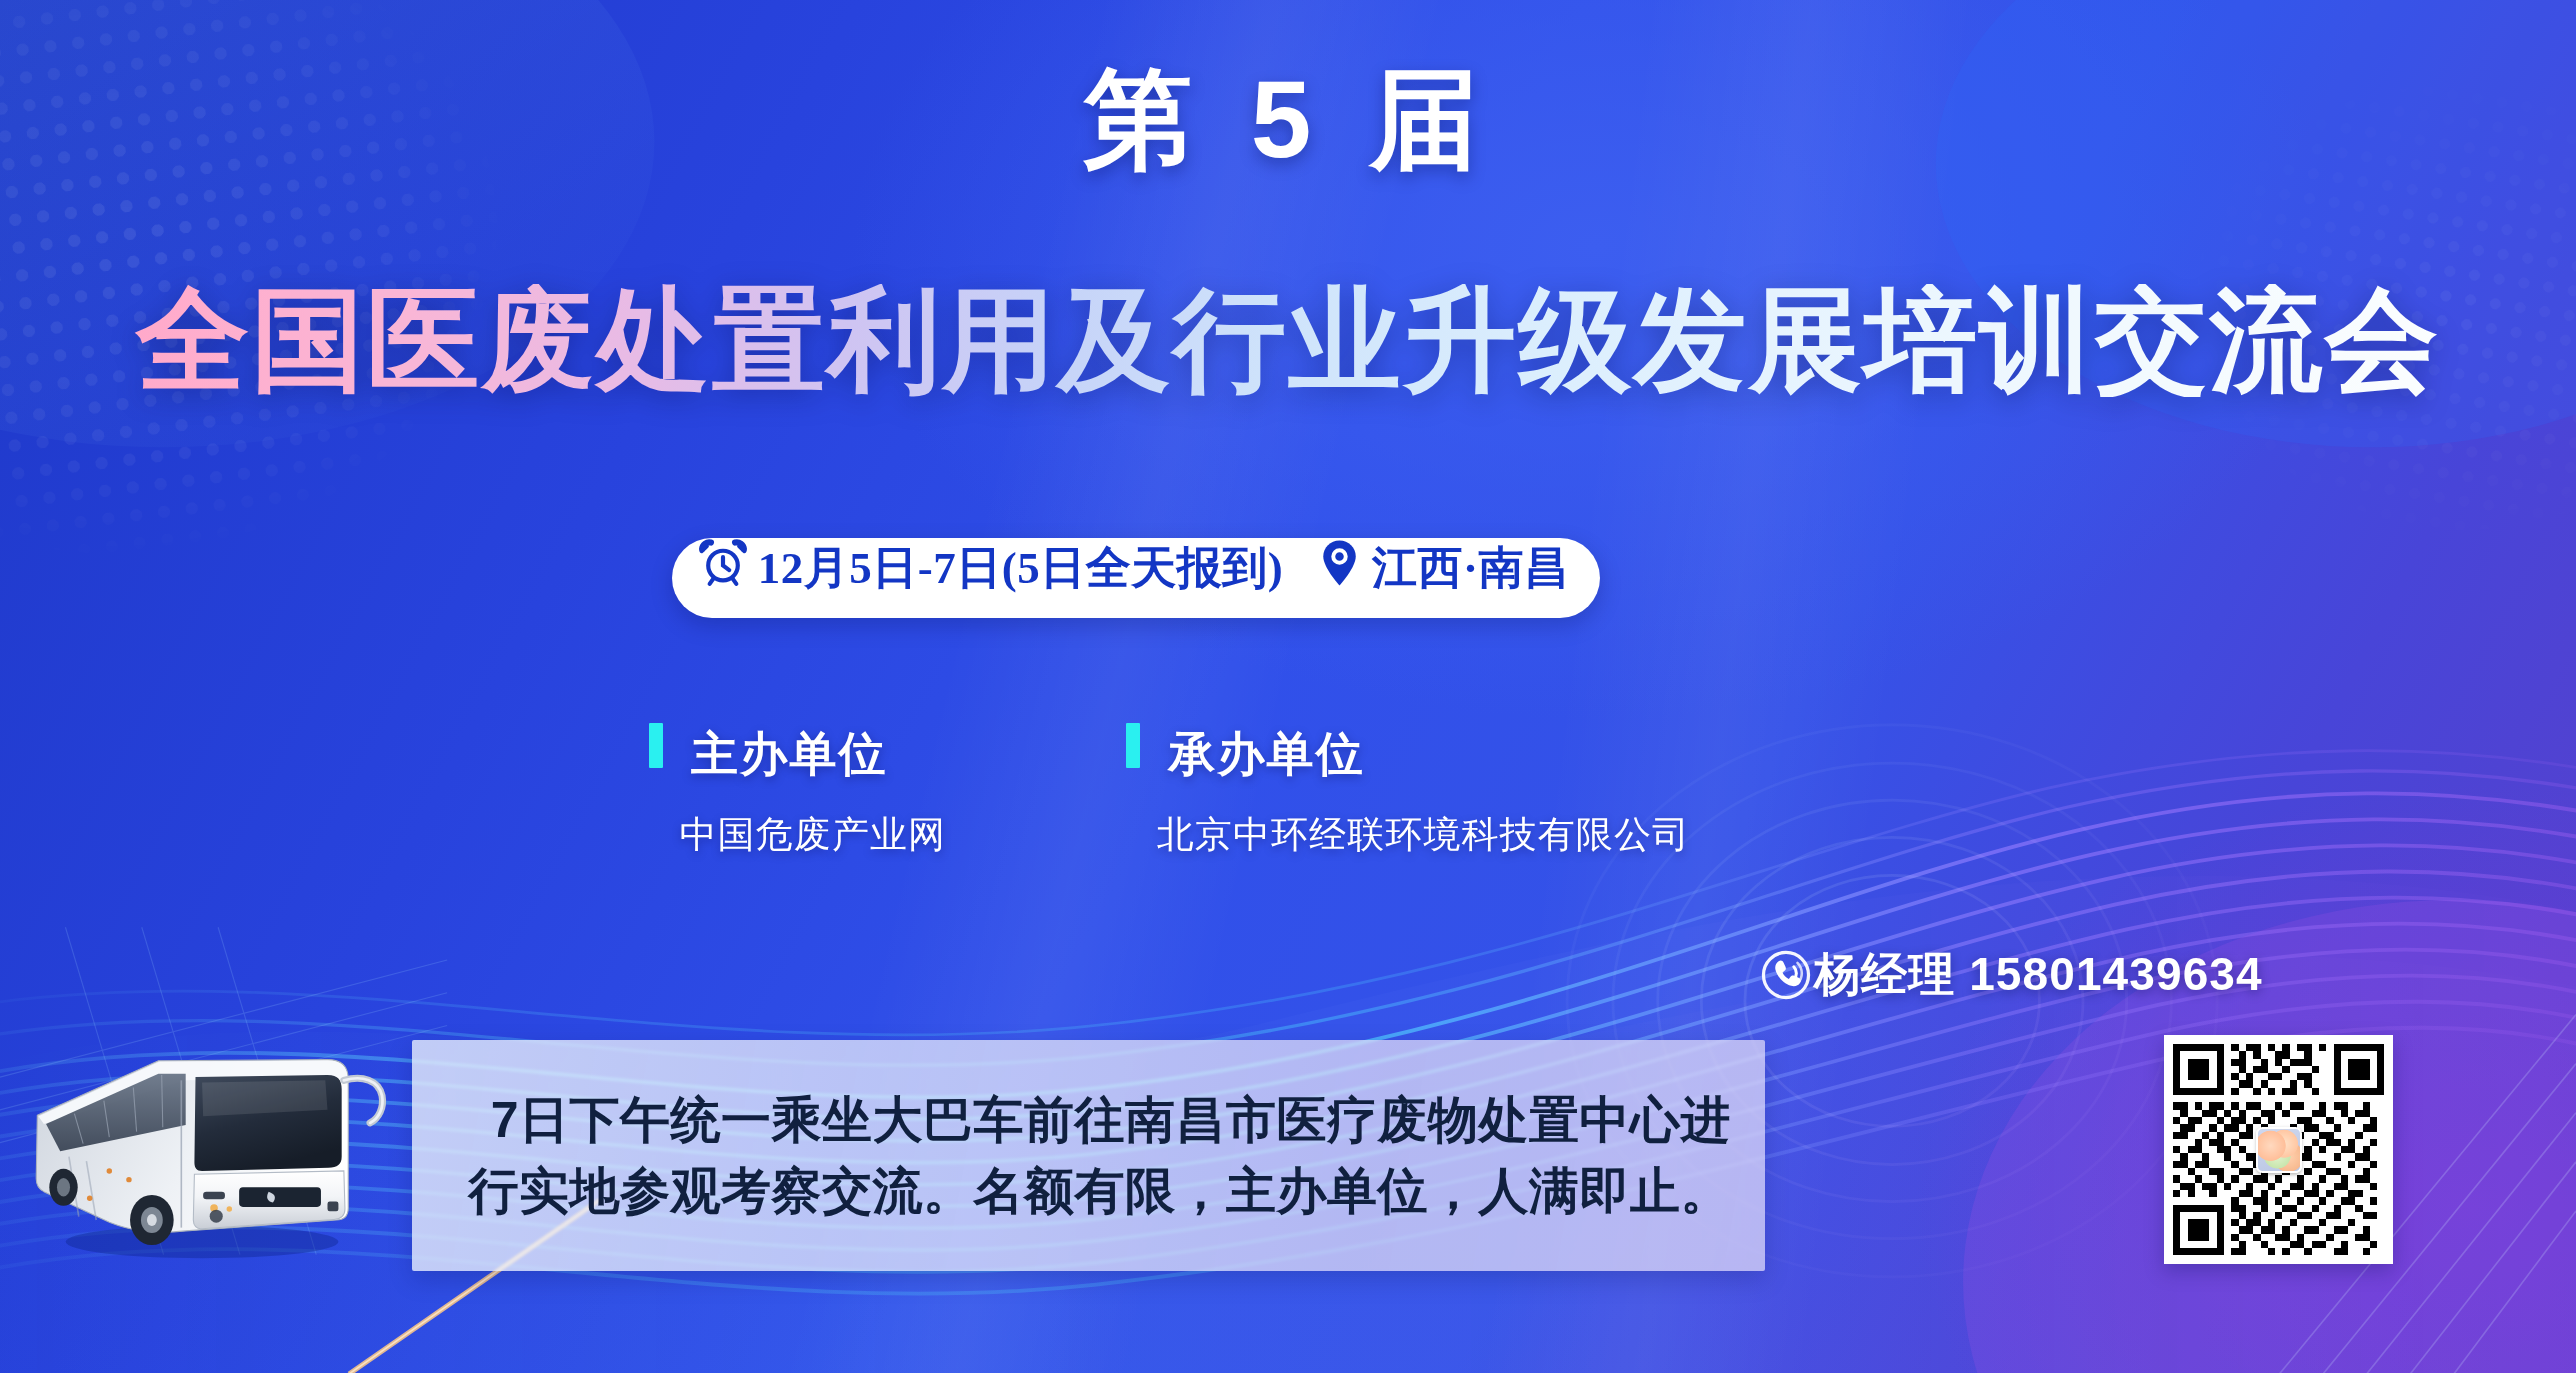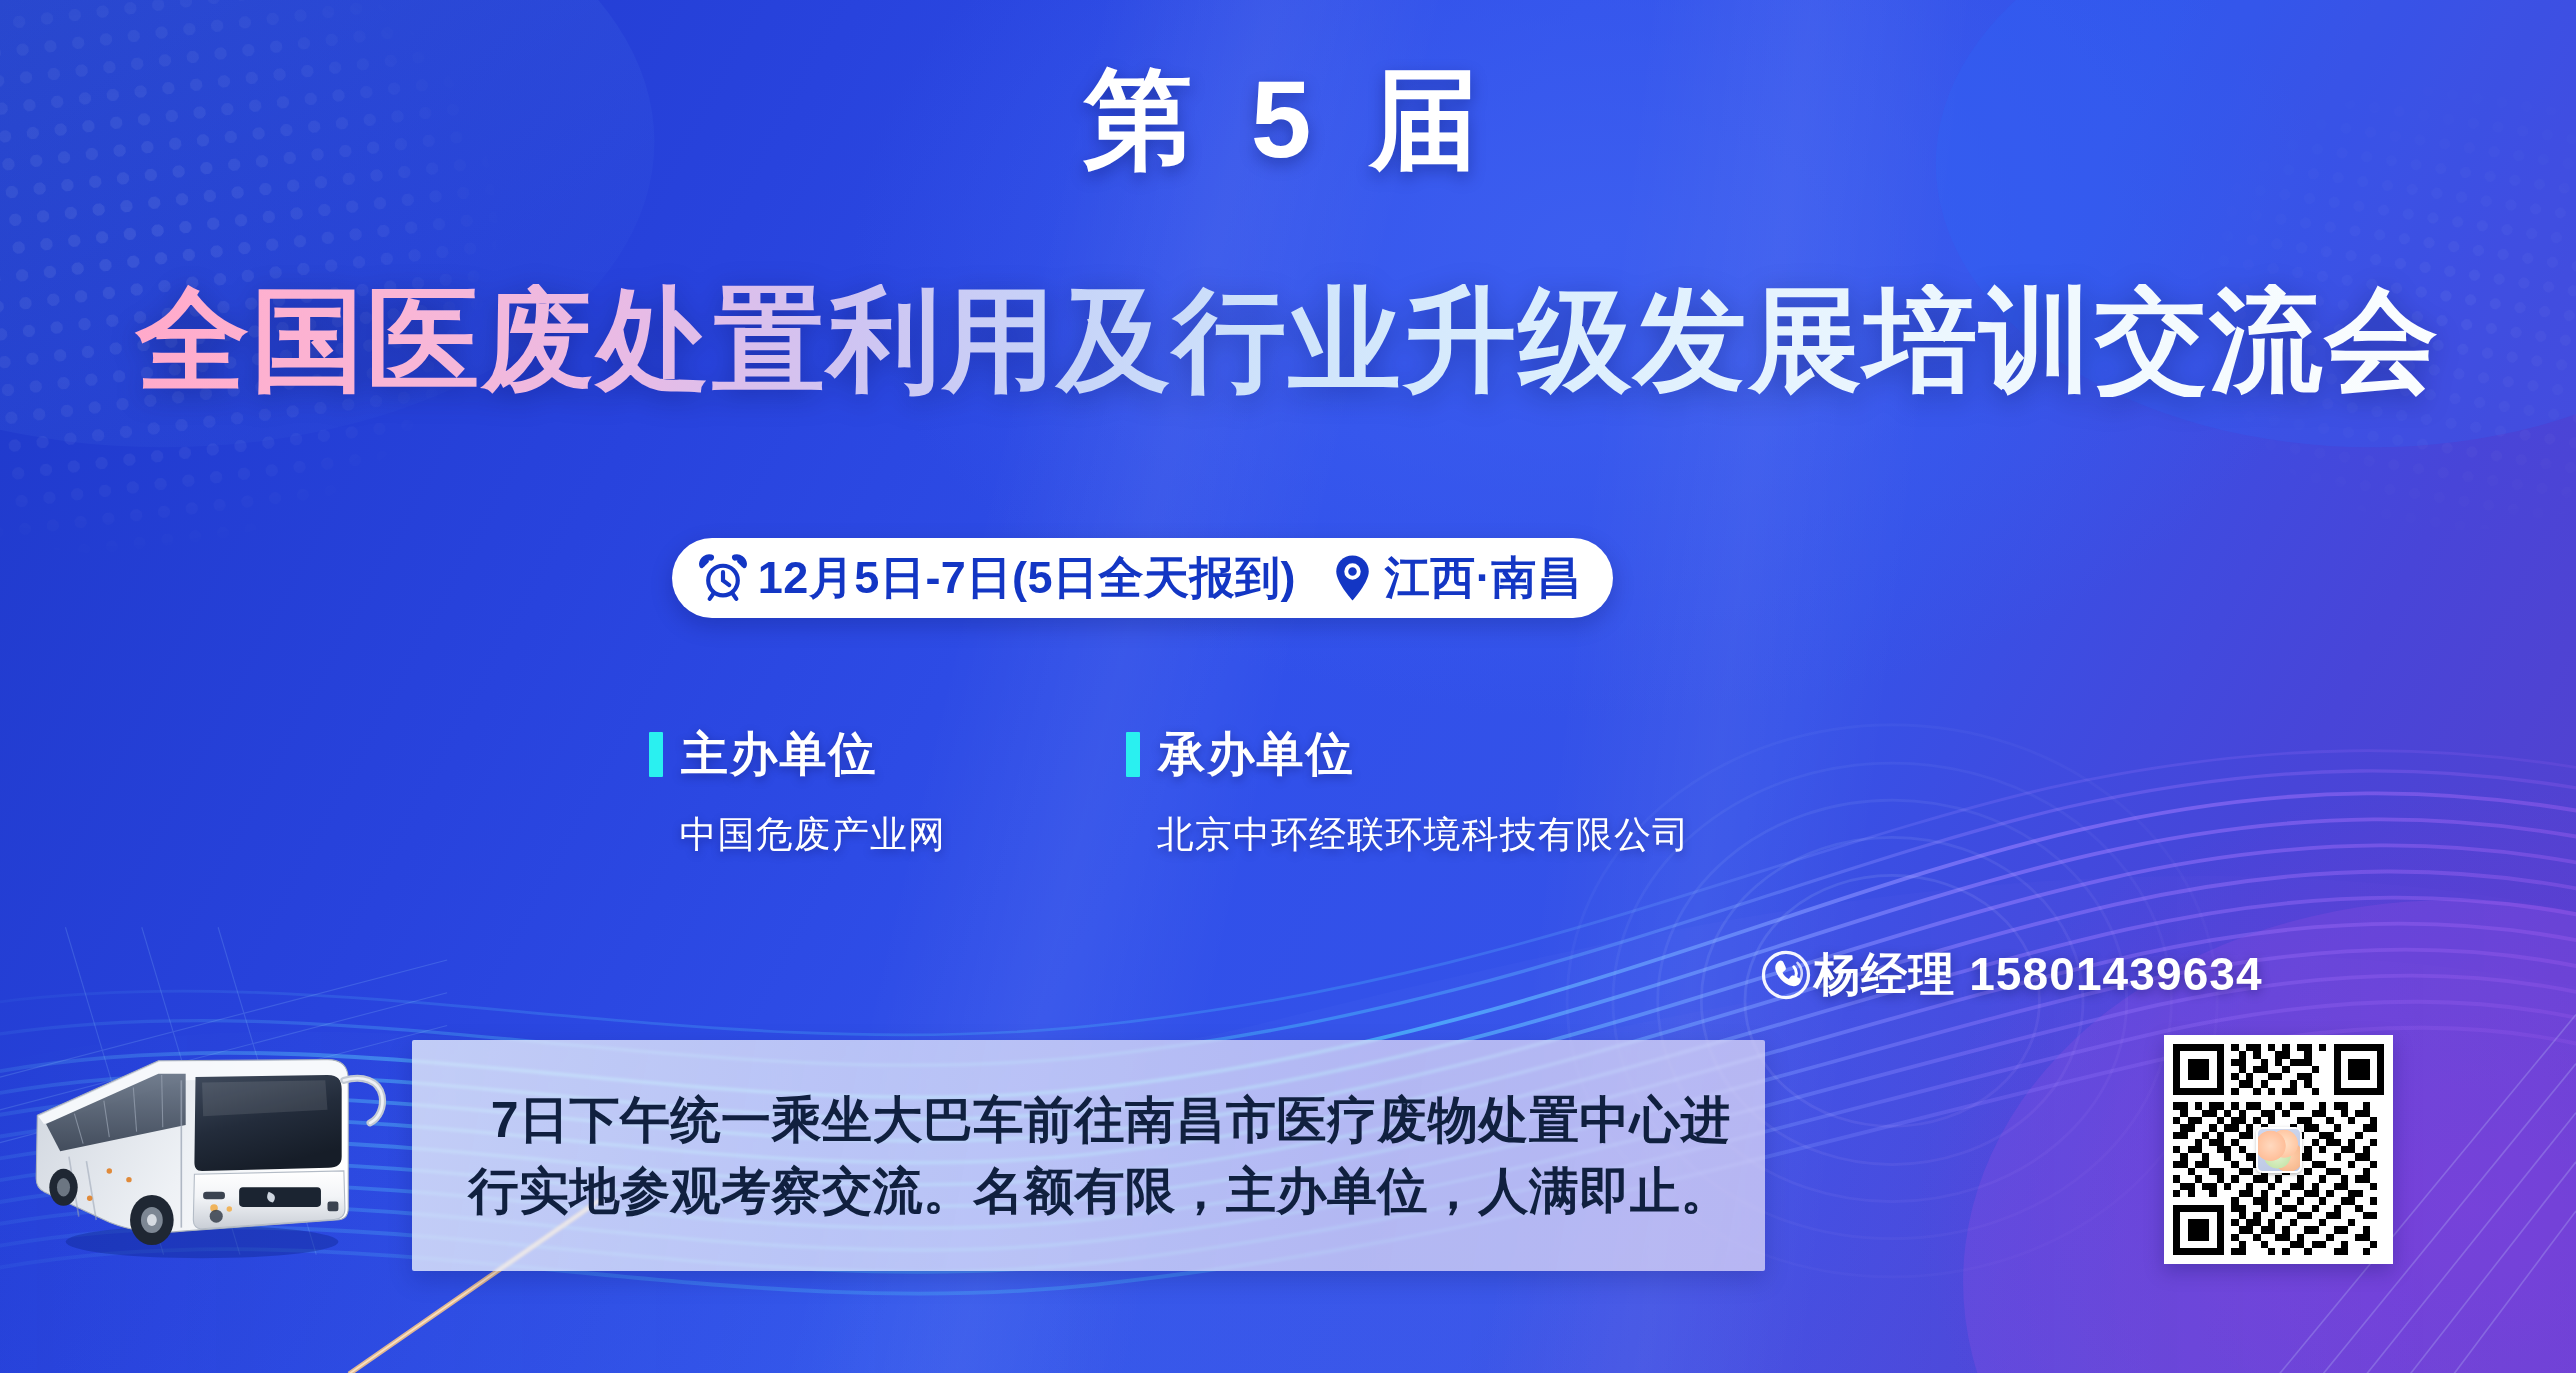--- a/index.html
+++ b/index.html
@@ -72,34 +72,35 @@
     filter:drop-shadow(0 6.5px 14px rgba(2,10,70,.35));
     white-space:nowrap;
   }
 
   .pill{
     position:absolute; left:672px; top:538px;
     height:80px;
     padding:0 30.5px 0 26px;
     background:#ffffff;
     border-radius:40px;
-    display:flex; align-items:center;
+    display:flex; 
     box-shadow:0 7.6px 22px rgba(2,10,70,.22);
+    font-family:Liberation Serif, serif;
   }
   .pill-text{
     color:#1336c4;
     font-size:45px; font-weight:bold; letter-spacing:0.5px;
     white-space:nowrap;
   }
   .pill-icon{display:block;flex:0 0 auto;}
   .pill-gap{width:34px;height:0.5px;flex:0 0 auto;}
   .pill-icon-gap{width:9.8px;height:0.5px;flex:0 0 auto;}
 
   .orgs{position:absolute; left:649px; top:723px; display:flex; gap:180px;}
-  .org-head{display:flex; align-items:center; gap:18px;}
+  .org-head{display:flex; align-items:flex-start; gap:28px;}
   .org-bar{width:14px;height:45px;background:#2af0f0;border-radius:1.1px;flex:0 0 auto;}
   .org-title{
     color:#ffffff; font-size:47px; font-weight:bold; letter-spacing:2.2px;
     text-shadow:0 3.3px 9.8px rgba(2,10,70,.35); white-space:nowrap;
   }
   .org-name{
     margin-top:24px; margin-left:30.5px;
     color:#ffffff; font-size:37px; letter-spacing:1.1px; font-weight:500;
     text-shadow:0 2.7px 8.7px rgba(2,10,70,.35); white-space:nowrap;
   }

